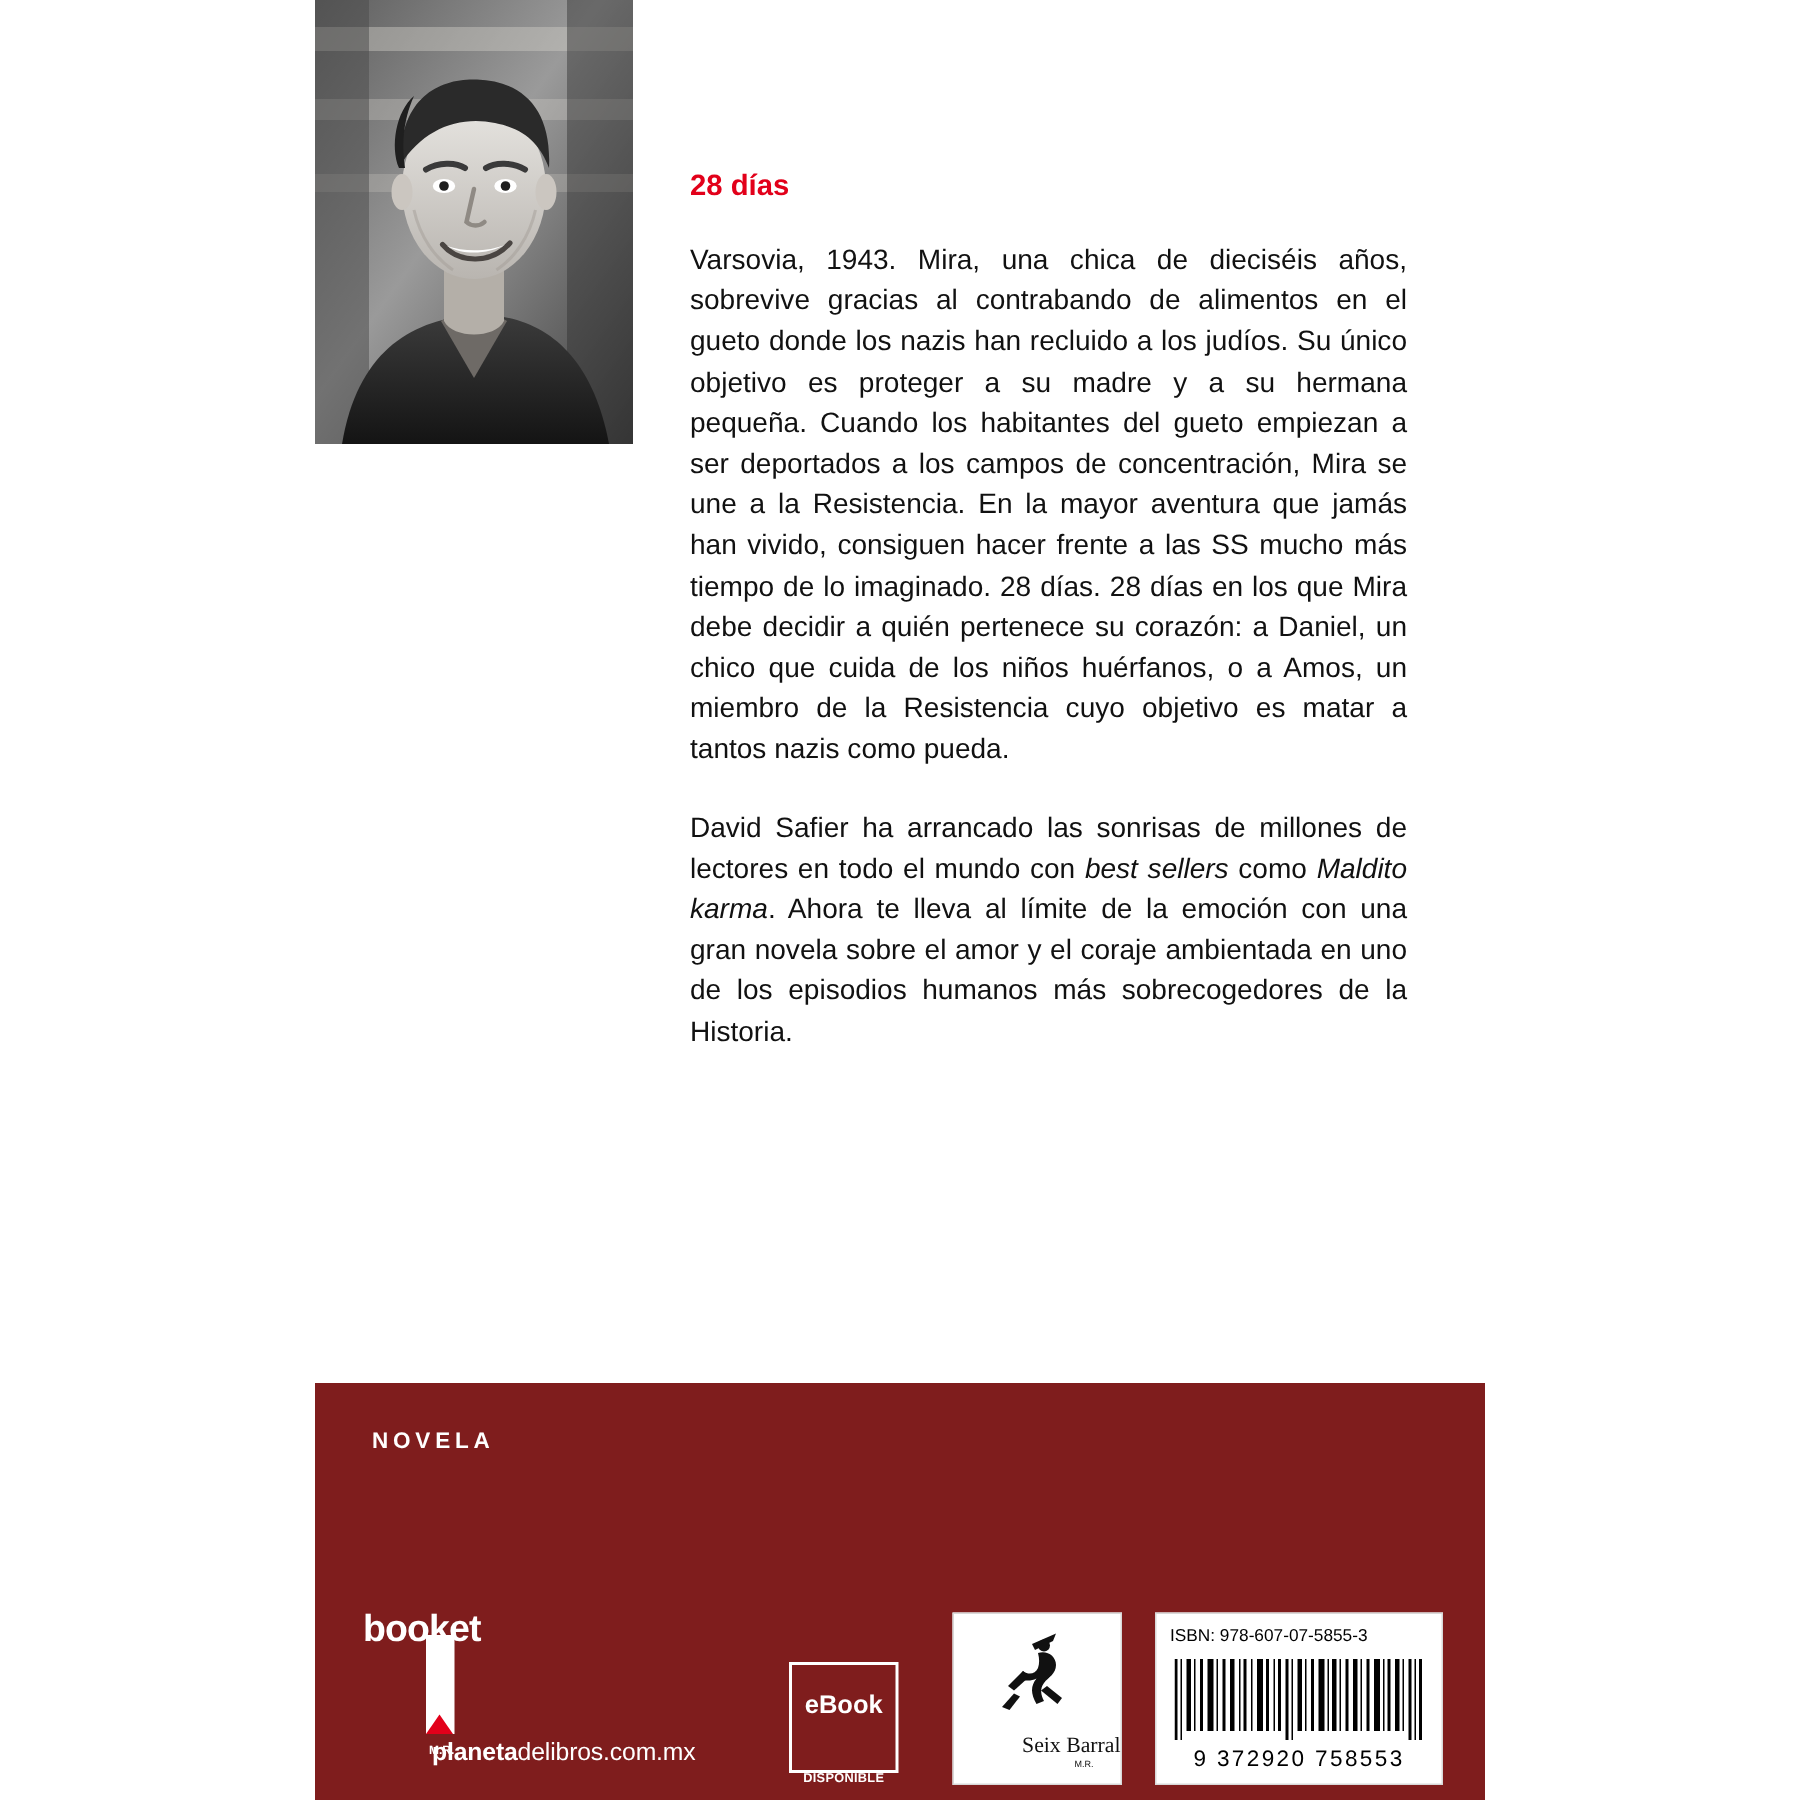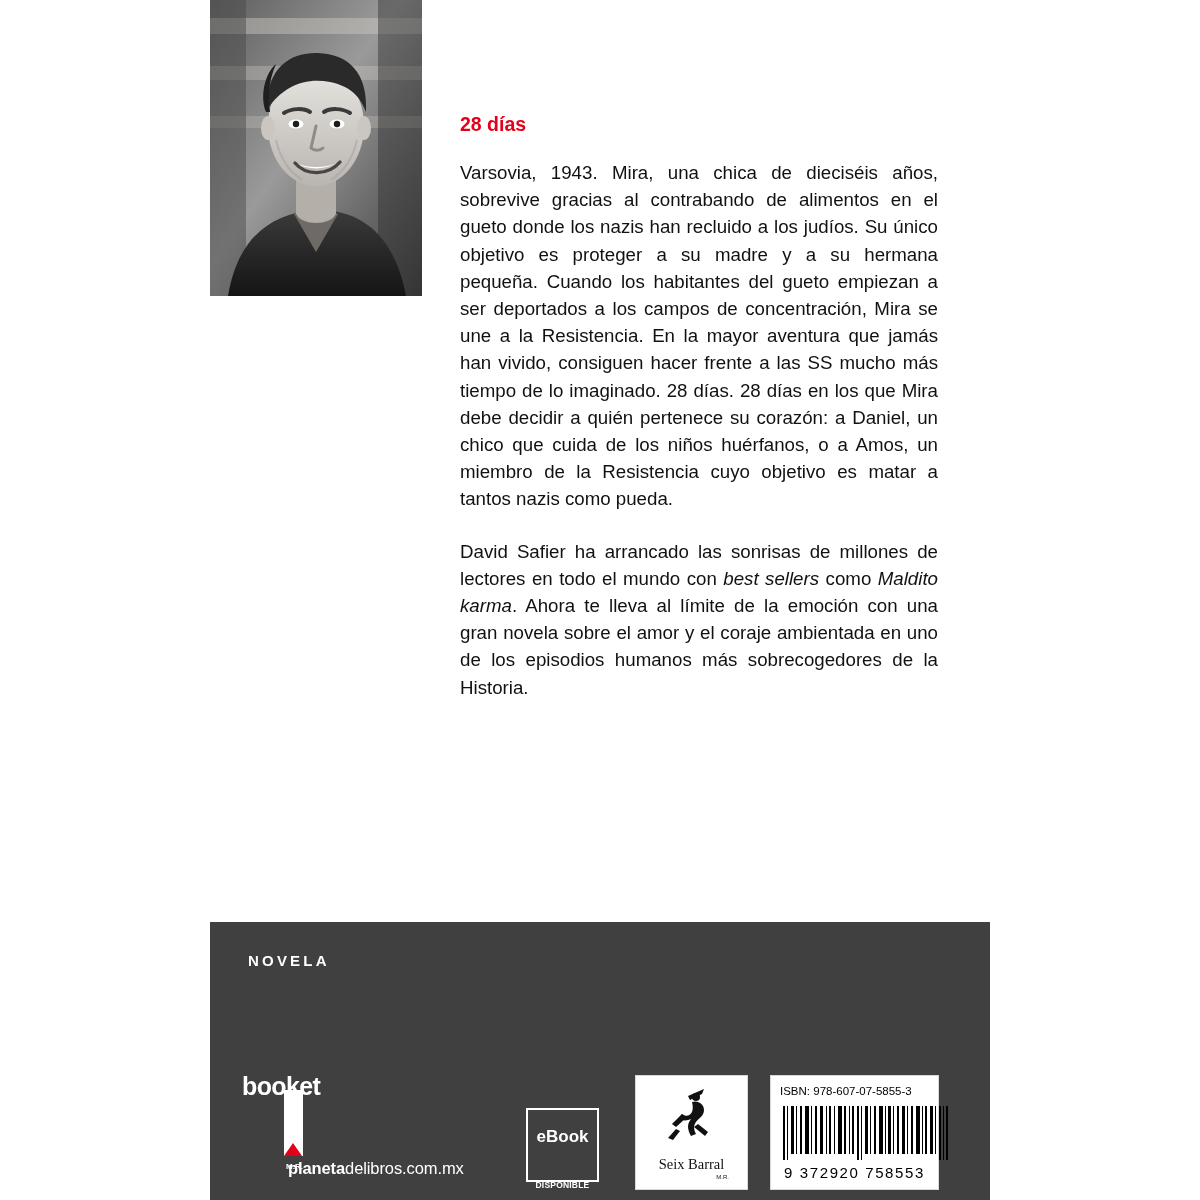--- a/index.html
+++ b/index.html
@@ -73,21 +73,21 @@
   .blurb:last-child { margin-bottom: 0; }
   .blurb i { font-style: italic; }
 
   
   .red-band {
     position: absolute;
     left: 210px;
     top: 922px;
     width: 780px;
     height: 278px;
-    background: #404040;
+    background: #7f1d1d;
   }
   .genre {
     position: absolute;
     left: 38px;
     top: 30px;
     font-size: 15px;
     font-weight: bold;
     letter-spacing: 3.2px;
     color: #ffffff;
   }
@@ -189,39 +189,39 @@
   .imprint .mark {
     position: absolute;
     left: 0; right: 0;
     top: 8px;
     height: 62px;
   }
   .imprint .name {
     position: absolute;
     left: 0; right: 0;
     bottom: 16px;
-    text-align: center;
+    text-align: right;
     font-family: "Liberation Serif", serif;
     font-size: 14.5px;
     color: #111111;
   }
   .imprint .mr2 {
     position: absolute;
     right: 18px;
     bottom: 9px;
     font-size: 6px;
     color: #111111;
   }
 
   
   .barcode-box {
     position: absolute;
     left: 560px;
     bottom: 10px;
-    width: 169px;
+    width: 192px;
     height: 115px;
     background: #ffffff;
     border: 1px solid #d8d8d8;
     box-sizing: border-box;
   }
   .barcode-box .isbn {
     position: absolute;
     left: 9px;
     top: 9px;
     font-size: 11.5px;

